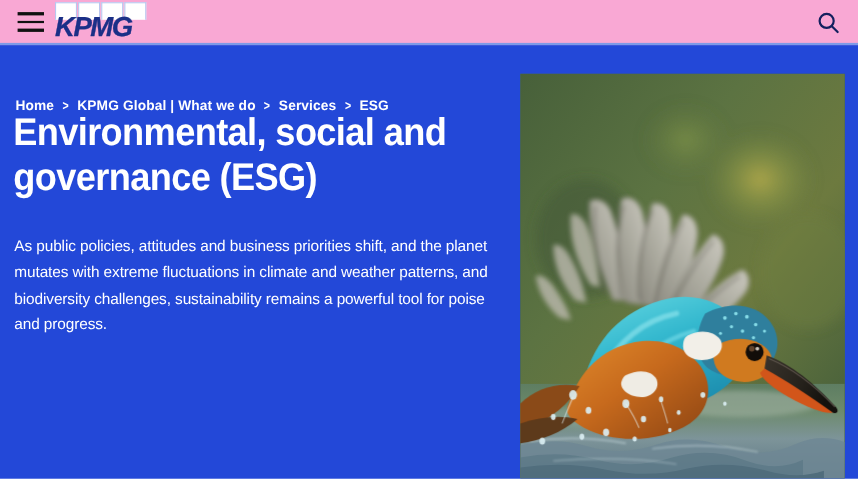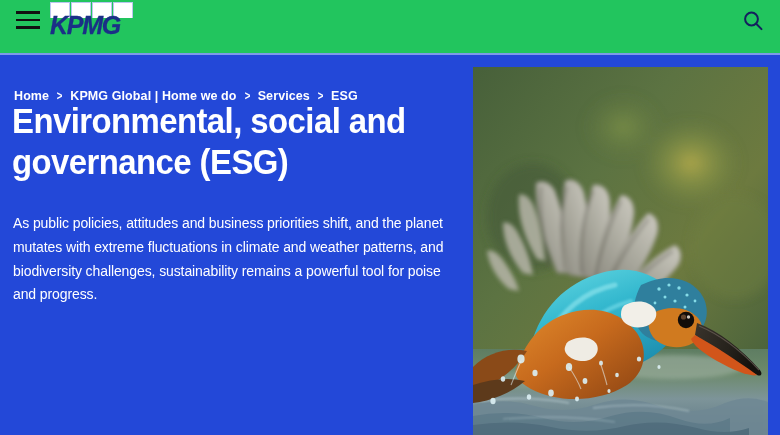--- a/index.html
+++ b/index.html
@@ -16,22 +16,22 @@
     width: 780px;
     height: 435px;
     background: #2348d8;
   }
 
   
   #header {
     position: absolute;
     top: 0; left: 0;
     width: 780px;
-    height: 55px;
-    background: #22c55e;
+    height: 41px;
+    background: #f9a8d4;
     border-bottom: 2px solid #7e9ae8;
     display: flex;
     align-items: center;
     z-index: 5;
   }
 
   .hamburger {
     position: absolute;
     left: 16px;
     top: 11px;
@@ -195,21 +195,21 @@
         <line x1="16.2" y1="15.8" x2="21.5" y2="21.1" stroke="#14205e" stroke-width="2" stroke-linecap="round"></line>
       </svg>
     </div>
   </div>
 
   <div id="hero">
 
     <nav id="breadcrumb">
       <span class="crumb">Home</span>
       <span class="sep">&gt;</span>
-      <span class="crumb">KPMG Global | Home we do</span>
+      <span class="crumb">KPMG Global | What we do</span>
       <span class="sep">&gt;</span>
       <span class="crumb">Services</span>
       <span class="sep">&gt;</span>
       <span class="crumb">ESG</span>
     </nav>
 
     <h1 id="page-title">Environmental, social and governance (ESG)</h1>
 
     <p id="page-desc">As public policies, attitudes and business priorities shift, and the planet mutates with extreme fluctuations in climate and weather patterns, and biodiversity challenges, sustainability remains a powerful tool for poise and progress.</p>
 

